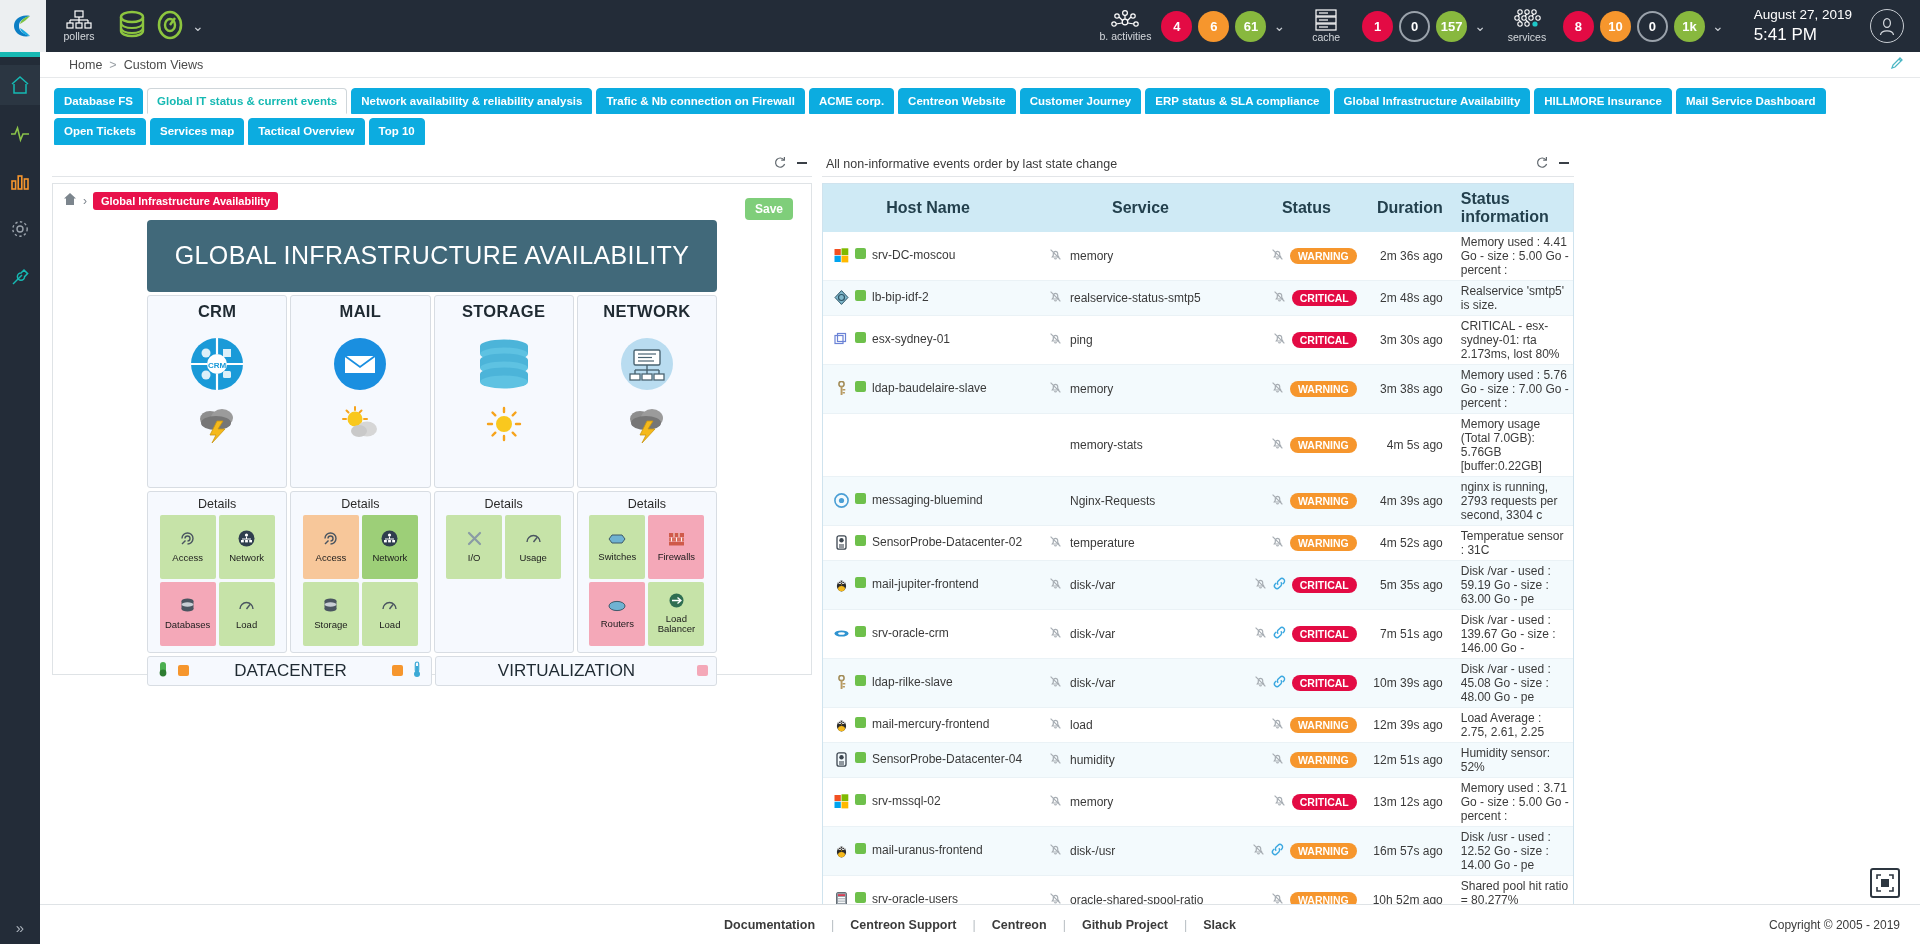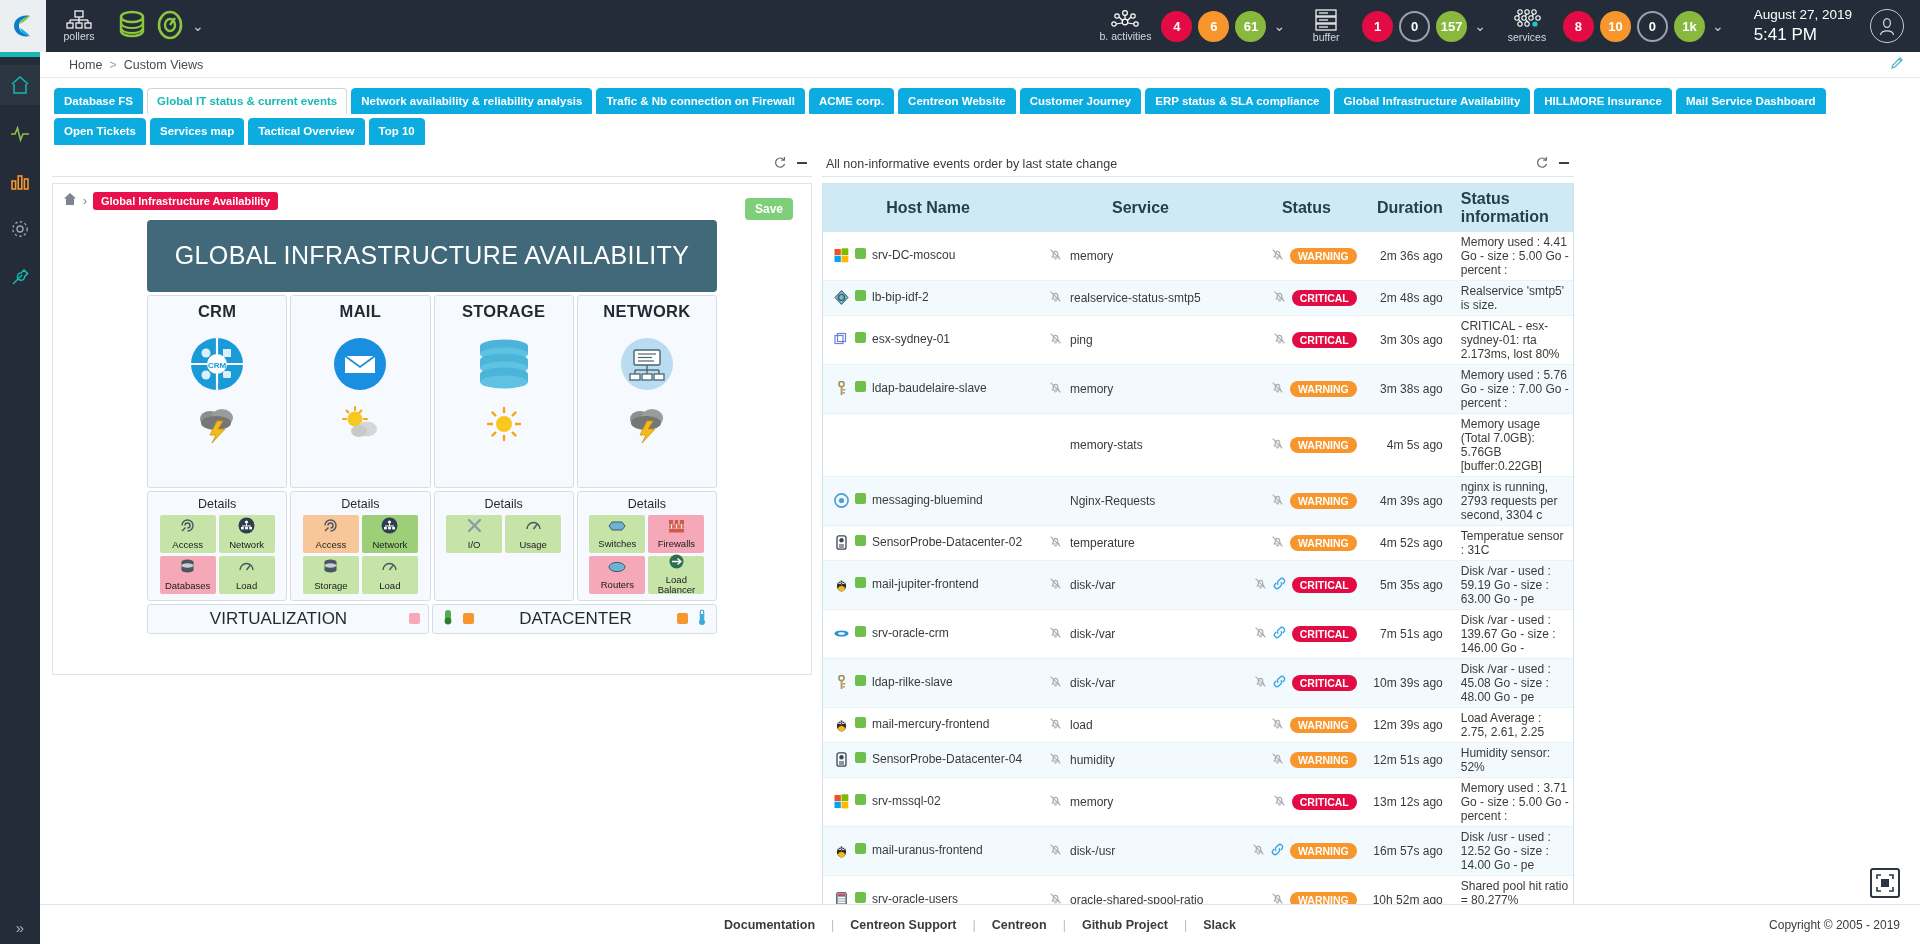--- a/index.html
+++ b/index.html
@@ -126,21 +126,21 @@
   .qweather{ margin-top:10px; height:42px; display:flex; align-items:center; justify-content:center; font-size:30px; }
 
   .dquad{ display:flex; gap:3px; margin-top:3px; }
   .dcell{
     width:141px; background:#f6f9fe; border:1px solid #d8dde3; border-radius:3px;
     padding:5px 4px 6px 4px;
   }
   .dcell .dtitle{ text-align:center; font-size:12.5px; color:#2a2a2a; margin-bottom:4px; }
   .tilegrid{ display:flex; flex-wrap:wrap; gap:3px; justify-content:center; }
   .tile{
-    width:56px; height:38px; border-radius:2px;
+    width:56px; height:64px; border-radius:2px;
     display:flex; flex-direction:column; align-items:center; justify-content:center;
     font-size:9.5px; color:#1b1b1b; text-align:center; line-height:1.05; cursor:pointer;
   }
   .tile .ti{ font-size:16px; line-height:1; margin-bottom:3px; }
   .t-green{ background:#c6e3a8; }
   .t-green2{ background:#9dcf78; }
   .t-orange{ background:#f7c79a; }
   .t-pink{ background:#f4a8b8; }
 
   .footrow{ display:flex; gap:3px; margin-top:3px; }
@@ -270,21 +270,21 @@
   <div class="grp">
     <div class="grp-icon">
       <svg width="24" height="22" viewBox="0 0 24 22" fill="none" stroke="#ffffff" stroke-width="1.2">
         <rect x="2" y="1" width="20" height="6"></rect>
           <rect x="2" y="8" width="20" height="6"></rect>
           <rect x="2" y="15" width="20" height="6"></rect>
         <line x1="5" y1="4" x2="14" y2="4"></line>
           <line x1="5" y1="11" x2="14" y2="11"></line>
           <line x1="5" y1="18" x2="14" y2="18"></line>
       </svg>
-      <span class="lbl">buffer</span>
+      <span class="lbl">cache</span>
     </div>
     <span class="bubble b-red">1</span>
     <span class="bubble b-hollow">0</span>
     <span class="bubble b-green">157</span>
     <span class="chev">⌄</span>
   </div>
 
   <div class="grp">
     <div class="grp-icon">
       <svg width="30" height="22" viewBox="0 0 30 22" fill="none" stroke="#ffffff" stroke-width="1.1">
@@ -712,41 +712,41 @@
                         <path d="M4 7.5 h9 M9.5 4.5 L13 7.5 L9.5 10.5" stroke="#fff" stroke-width="1.3" fill="none"></path>
                       </svg>
                   </span>
                   <span>Load Balancer</span>
                 </div>
               </div>
             </div>
           </div>
 
           <div class="footrow">
-            <div class="fcell" style="width:282px;">
-              <span class="ftxt">VIRTUALIZATION</span>
-              <span class="sq sq-pink"></span>
-            </div>
             <div class="fcell" style="width:285px;">
               <span>
                 <svg width="14" height="16" viewBox="0 0 14 16">
                     <rect x="4" y="1" width="6" height="13" rx="3" fill="#4caf50"></rect>
                     <circle cx="7" cy="12" r="3.4" fill="#2e7d32"></circle>
                   </svg>
               </span>
               <span class="sq sq-orange"></span>
               <span class="ftxt">DATACENTER</span>
               <span class="sq sq-orange"></span>
               <span>
                 <svg width="12" height="17" viewBox="0 0 12 17">
                     <rect x="4.3" y="1" width="3.4" height="10" rx="1.7" fill="none" stroke="#3ba9d6" stroke-width="1.2"></rect>
                     <circle cx="6" cy="13" r="3" fill="#3ba9d6"></circle>
                     <rect x="5" y="5" width="2" height="7" fill="#3ba9d6"></rect>
                   </svg>
               </span>
+            </div>
+            <div class="fcell" style="width:282px;">
+              <span class="ftxt">VIRTUALIZATION</span>
+              <span class="sq sq-pink"></span>
             </div>
           </div>
         </div>
       </div>
     </div>
 
     <div class="panel-right">
       <div class="panel-head">
         <span class="panel-title">All non-informative events order by last state change</span>
         <span class="tools">

